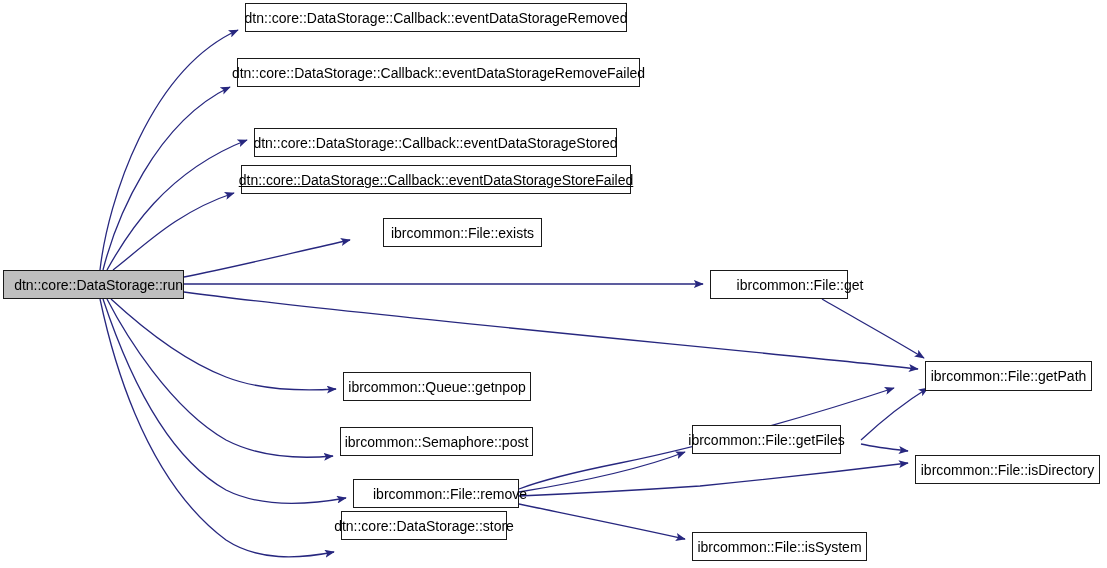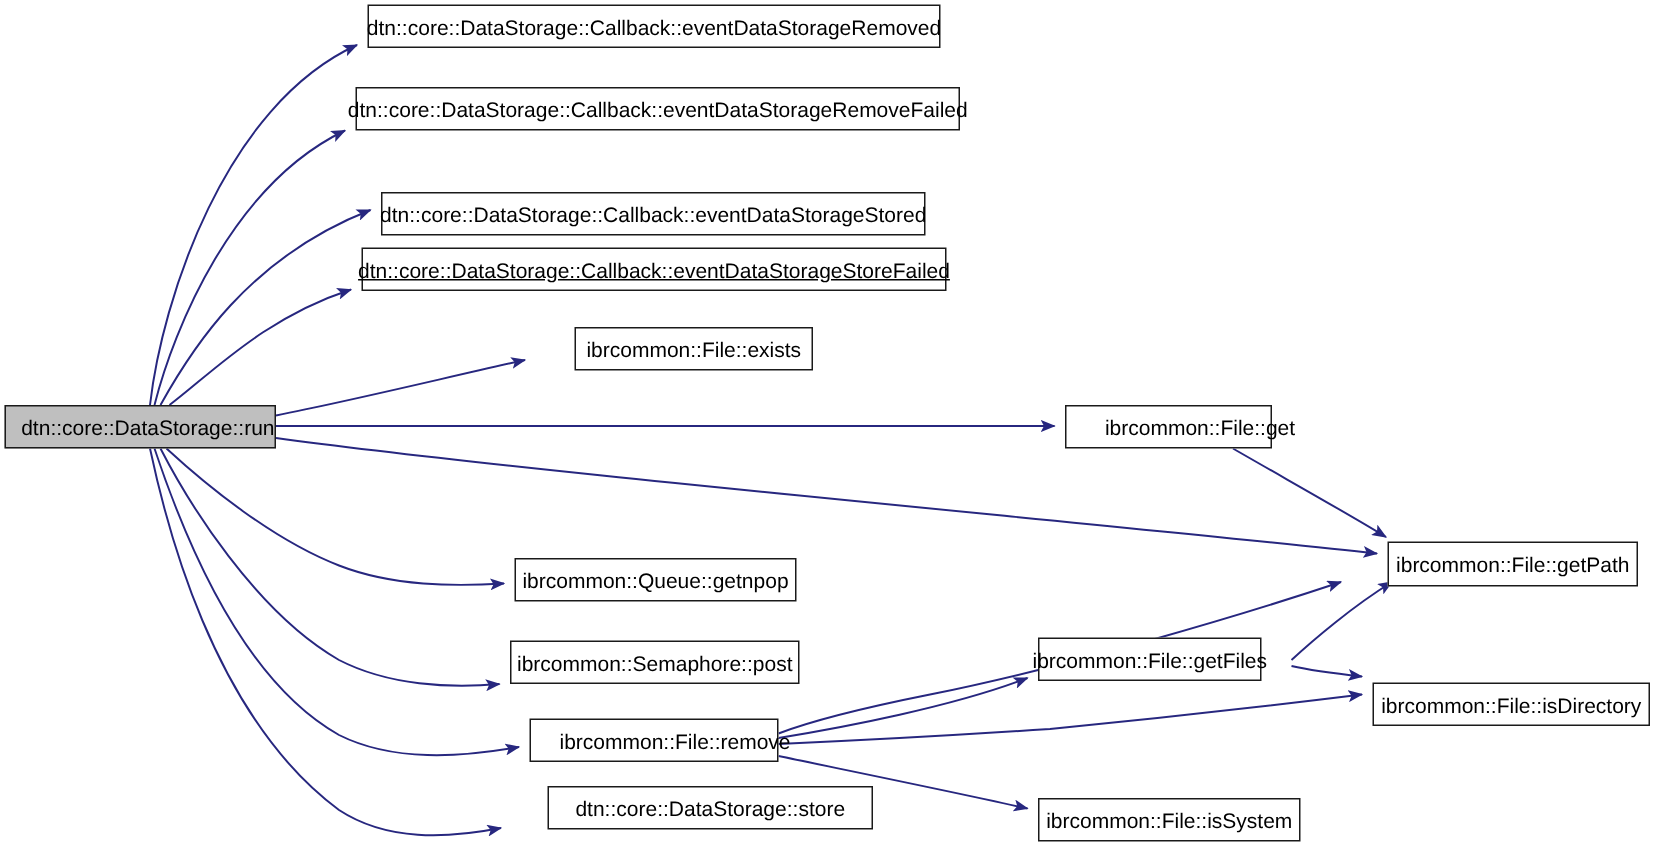--- a/index.html
+++ b/index.html
@@ -76,20 +76,20 @@
       </div>
       <div class="node" style="left: 692px; top: 425px; width: 149px; height: 29px;">
         <span class="lbl">ibrcommon::File::getFiles</span>
       </div>
       <div class="node" style="left: 915px; top: 437px; width: 185px; height: 29px; margin-top: 18px;">
         <span class="lbl">ibrcommon::File::isDirectory</span>
       </div>
       <div class="node" style="left: 353px; top: 479px; width: 166px; height: 29px; padding-left: 28px;">
         <span class="lbl">ibrcommon::File::remove</span>
       </div>
-      <div class="node" style="left: 341px; top: 524px; width: 217px; height: 29px; margin-left: 24px;">
+      <div class="node" style="left: 341px; top: 511px; width: 166px; height: 29px;">
         <span class="lbl">dtn::core::DataStorage::store</span>
       </div>
       <div class="node" style="left: 692px; top: 532px; width: 175px; height: 29px;">
         <span class="lbl">ibrcommon::File::isSystem</span>
       </div>
     </div>
 </div>
 
 </body></html>

